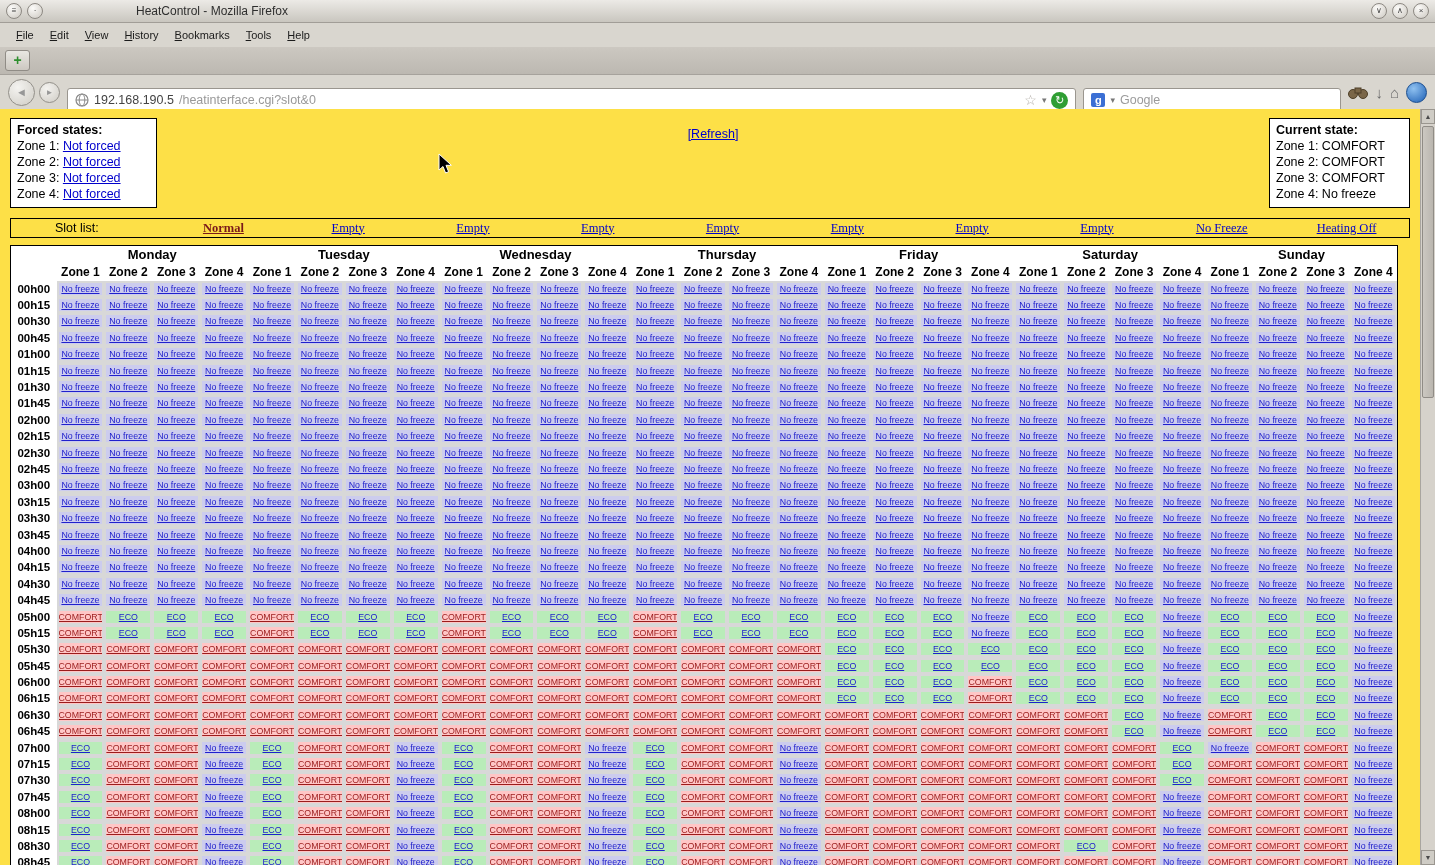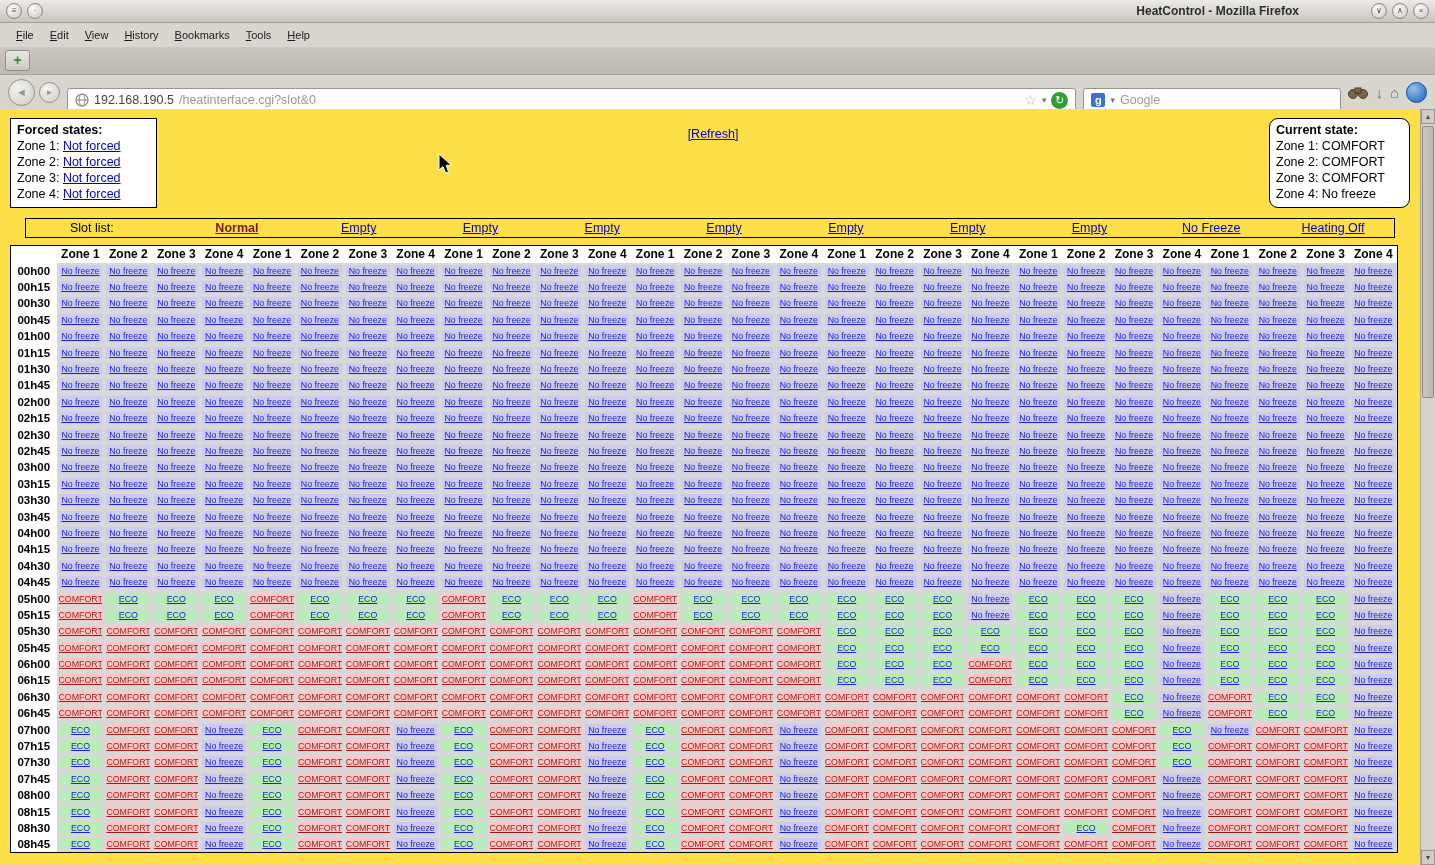--- a/index.html
+++ b/index.html
@@ -12,21 +12,21 @@
   }
   
   .titlebar {
     height: 23px; flex: 0 0 23px;
     background: linear-gradient(#eceae6, #c9c6bf);
     border-bottom: 1px solid #a19d97;
     display: flex; align-items: center; padding: 0 6px;
   }
   .tb-side { width: 130px; display: flex; gap: 5px; align-items: center; }
   .tb-side.right { justify-content: flex-end; }
-  .tb-title { flex: 1; text-align: right; font-size: 12px; font-weight: bold; color: #2e2e2e; }
+  .tb-title { flex: 1; text-align: left; font-size: 12px; font-weight: normal; color: #2e2e2e; }
   .circle-btn {
     width: 16px; height: 16px; border-radius: 50%;
     background: radial-gradient(circle at 35% 30%, #fcfbf9, #ccc8c1);
     border: 1px solid #8d8983; font-size: 8px; line-height: 14px;
     text-align: center; color: #3f3f3f; display: inline-block;
   }
   .menubar {
     height: 24px; flex: 0 0 24px; background: #d9d6cf;
     display: flex; align-items: center; padding: 0 8px;
     font-size: 11px; color: #1b1b1b;
@@ -109,32 +109,32 @@
   .sb-down { bottom: 0; }
   .sb-thumb {
     position: absolute; left: 1px; top: 17px; width: 12px; height: 272px;
     background: linear-gradient(90deg, #ccc8c1, #bab6af);
     border: 1px solid #908c86; border-radius: 2px;
   }
   
   .topbar { display: flex; align-items: flex-start; padding: 9px 10px 0; }
   .info-box { border: 1px solid #000; padding: 3px 6px 5px; font-size: 12.5px; line-height: 16px; background: #fff; }
   .box-forced { width: 147px; }
-  .box-current { width: 141px; border-radius: 9px; }
+  .box-current { width: 141px; }
   .box-title { font-weight: bold; }
   .blue-link { color: var(--link-blue, #0000cc); text-decoration: underline; }
   .center-block { flex: 1; text-align: center; }
   .heading { font-size: 19.5px; font-weight: bold; color: #000; margin-top: 15px; }
   .refresh-row { margin-top: 9px; font-size: 12.5px; }
   .slotbar {
-    margin: 10px 25px 0; border: 1px solid #000; height: 20px;
+    margin: 10px 10px 0; border: 1px solid #000; height: 20px;
     display: flex; align-items: center; font-size: 12.5px;
   }
   .slot-label { width: 150px; padding-left: 44px; }
-  .slot-cell { flex: 1; text-align: center; }
+  .slot-cell { flex: 1; text-align: center; font-family: Liberation Serif, serif; }
   .slot-link { color: var(--link-blue, #0000cc); text-decoration: underline; }
   .slot-active { color: var(--active-slot, #7a1a1a); font-weight: bold; }
   
   .sched {
     border-collapse: collapse; table-layout: fixed;
     width: 1387px; margin: 7px 0 0 10px;
     border: 1px solid #000; background: #fff;
   }
   .sched th { background: #fff; font-weight: bold; padding: 0; text-align: center; }
   .sched th.day  { font-size: 13px;   height: 18px; }
@@ -286,20 +286,30 @@
             <col style="width:47.9px">
             <col style="width:47.9px">
             <col style="width:47.9px">
             <col style="width:47.9px">
             <col style="width:47.9px">
             <col style="width:47.9px">
           </colgroup>
           <tbody>
             <tr>
               <th class="corner"></th>
+              <th class="day" colspan="4">Monday</th>
+              <th class="day" colspan="4">Tuesday</th>
+              <th class="day" colspan="4">Wednesday</th>
+              <th class="day" colspan="4">Thursday</th>
+              <th class="day" colspan="4">Friday</th>
+              <th class="day" colspan="4">Saturday</th>
+              <th class="day" colspan="4">Sunday</th>
+            </tr>
+            <tr>
+              <th class="corner"></th>
               <th class="zone">Zone 1</th>
               <th class="zone">Zone 2</th>
               <th class="zone">Zone 3</th>
               <th class="zone">Zone 4</th>
               <th class="zone">Zone 1</th>
               <th class="zone">Zone 2</th>
               <th class="zone">Zone 3</th>
               <th class="zone">Zone 4</th>
               <th class="zone">Zone 1</th>
               <th class="zone">Zone 2</th>

